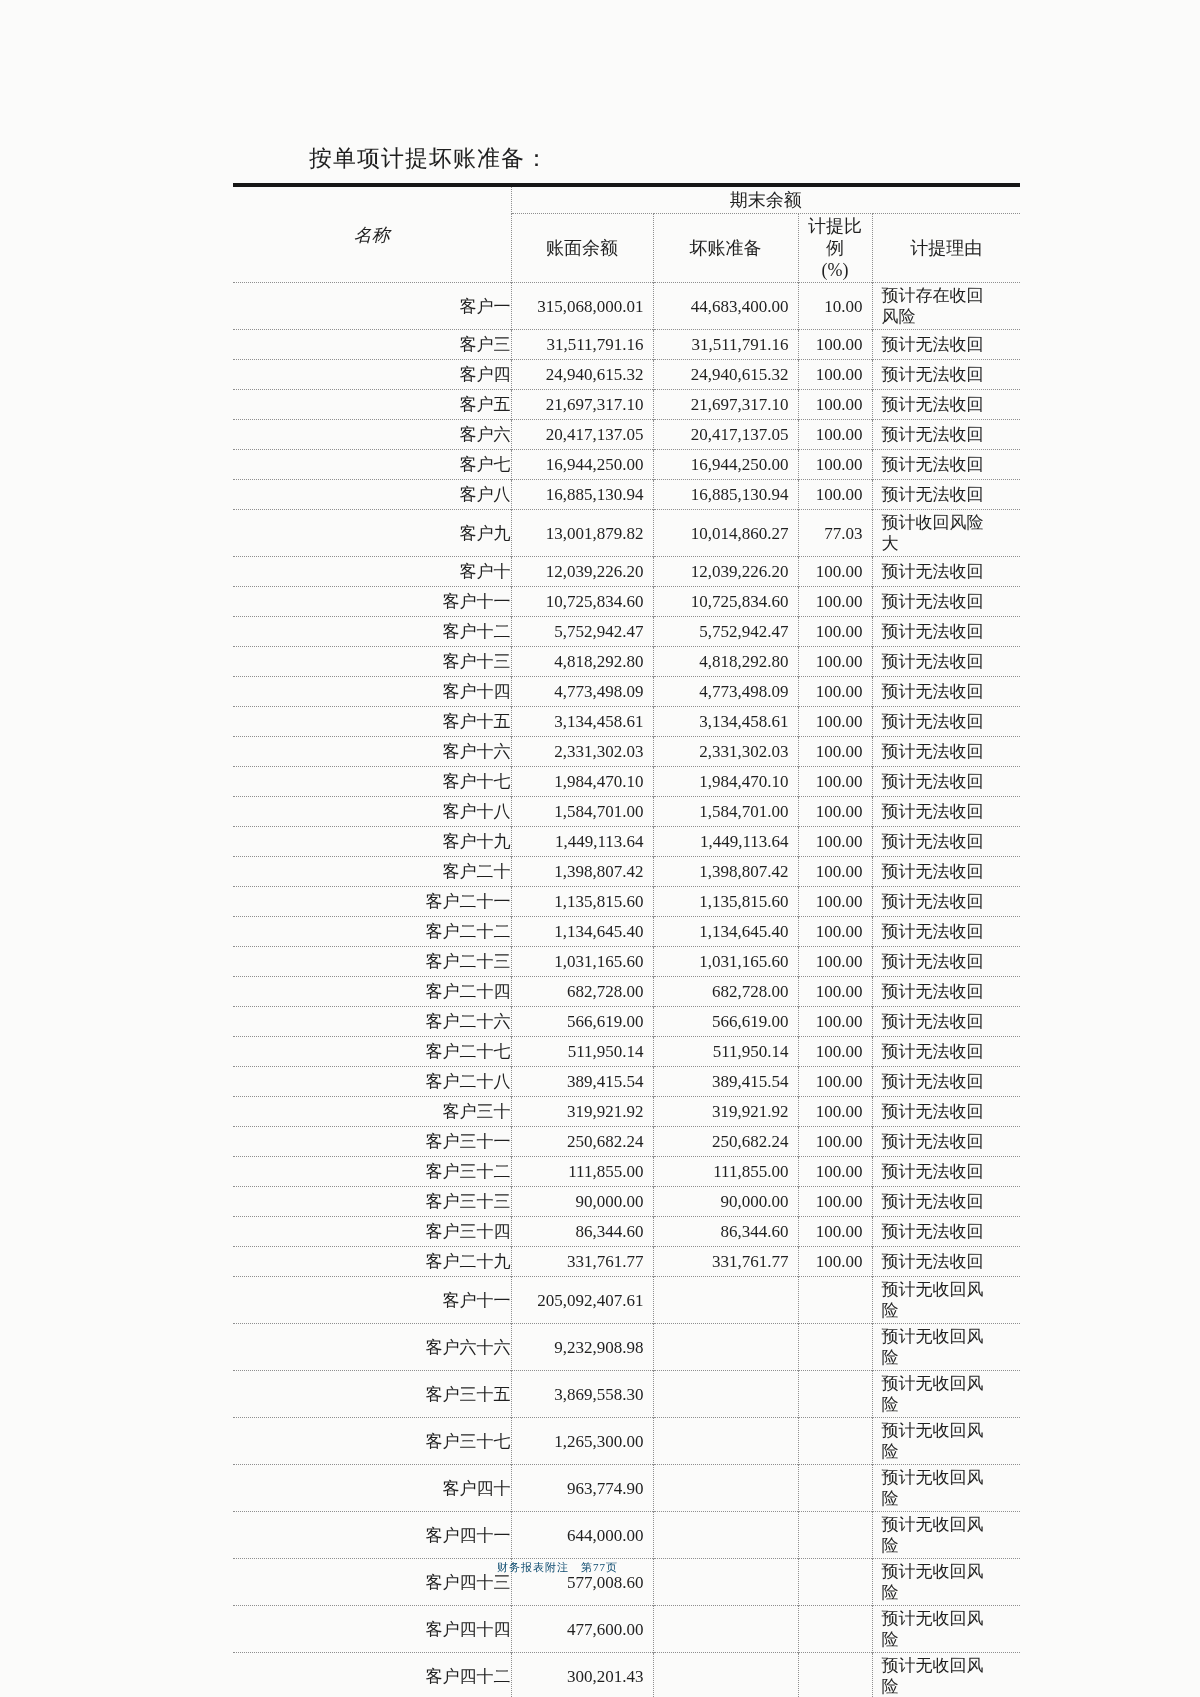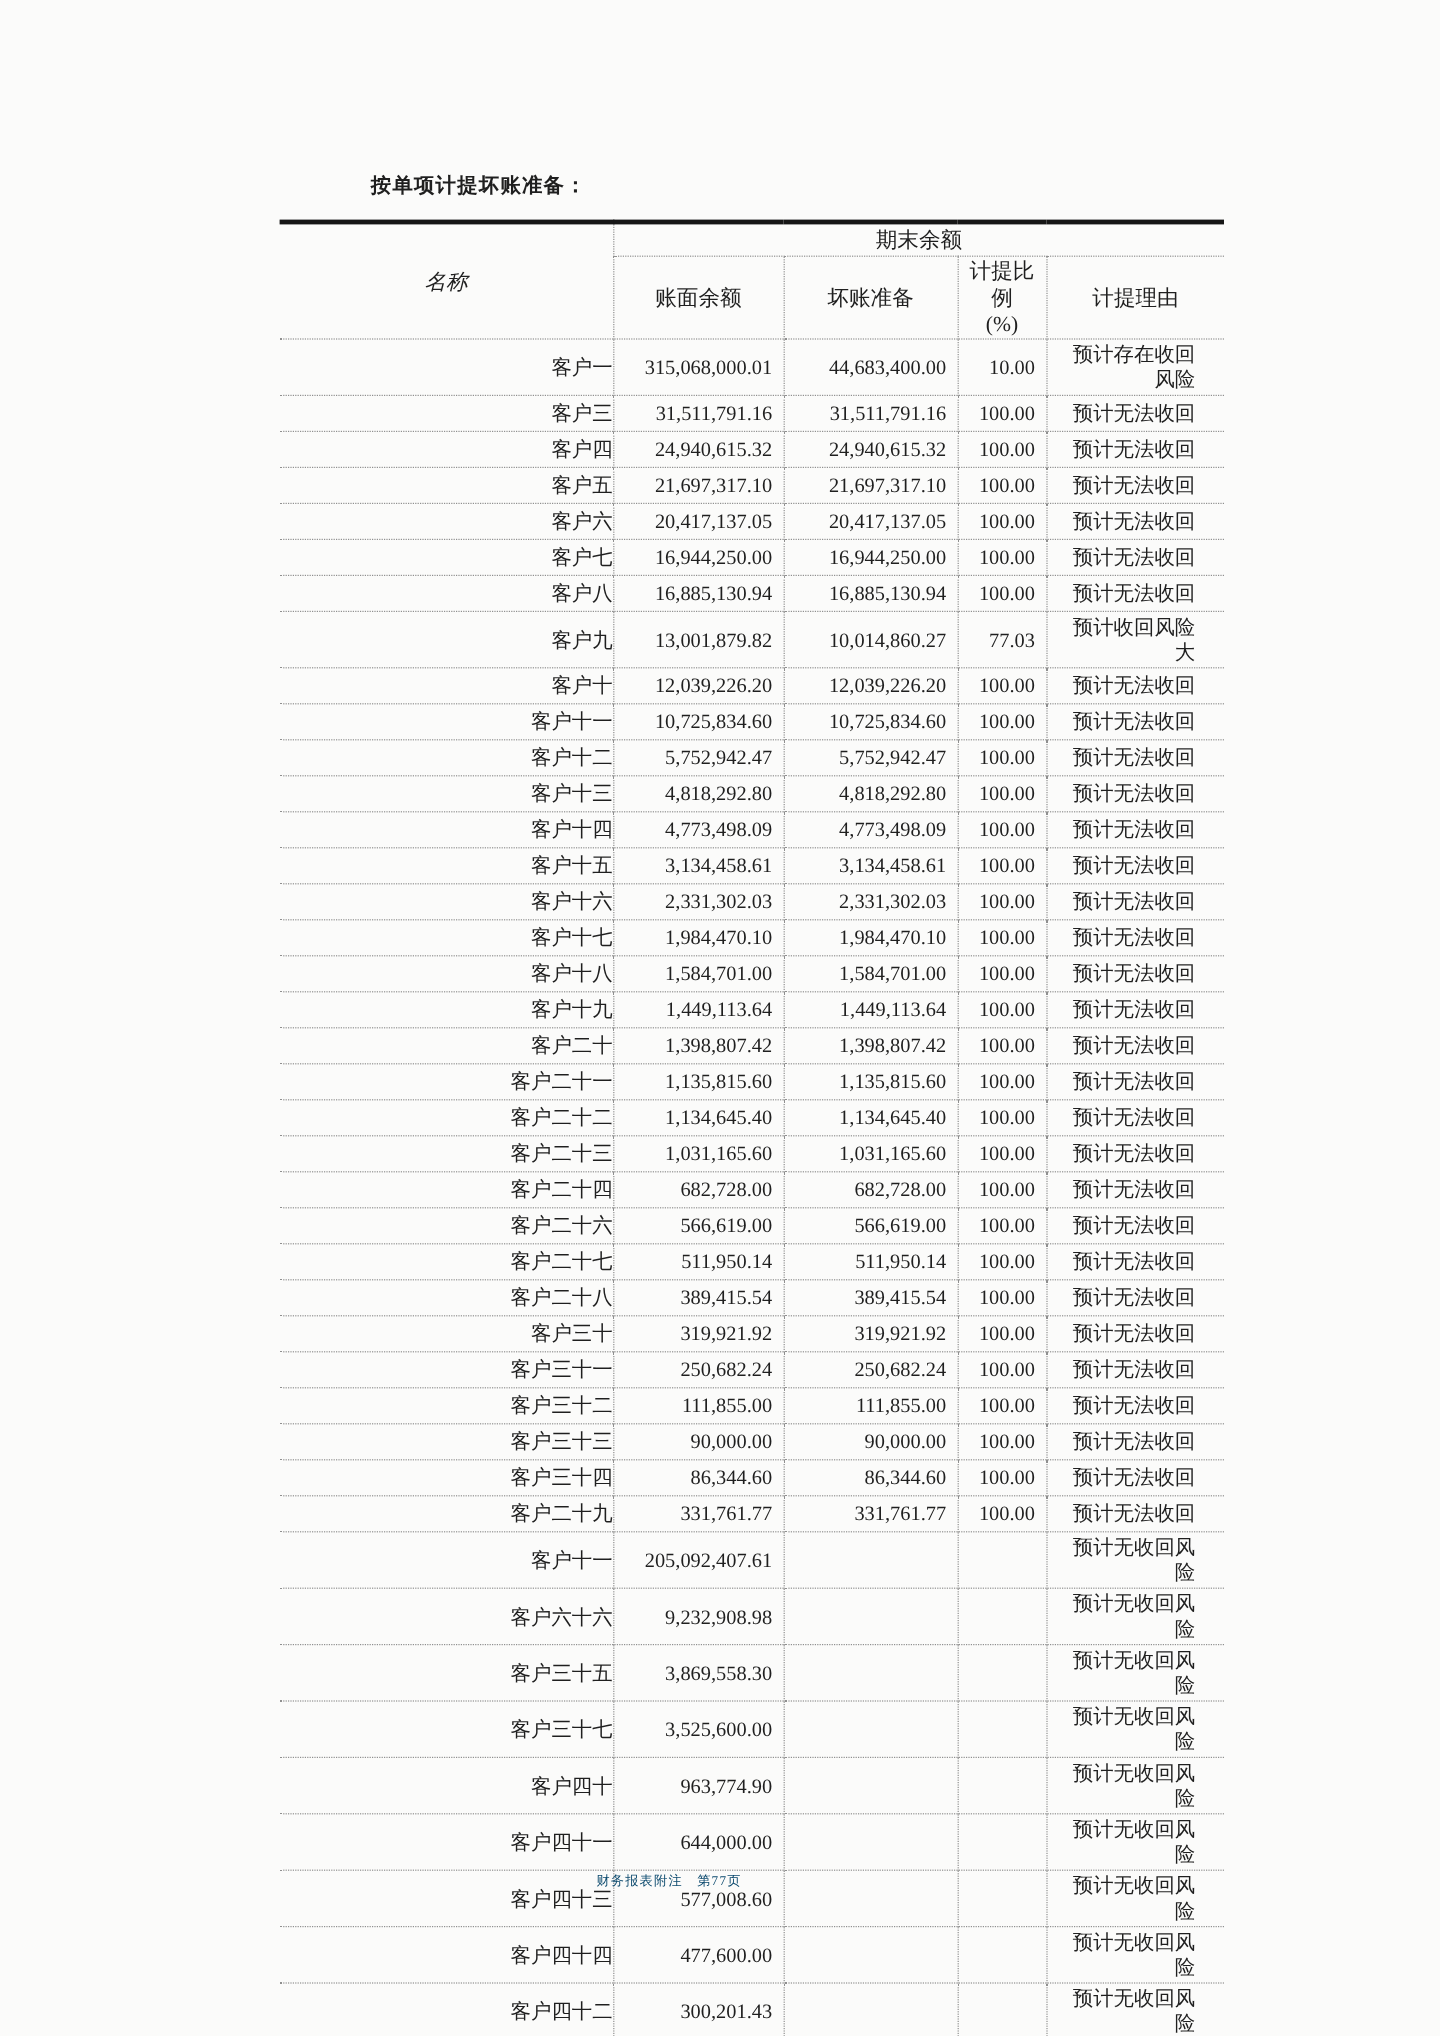--- a/index.html
+++ b/index.html
@@ -4,21 +4,21 @@
 <style>
   html,body{margin:0;padding:0;}
   body{
     width:1200px;height:1697px;position:relative;
     background:#fbfbfa;
     font-family:"Liberation Serif","DejaVu Serif",serif;
     color:#1f1f1f;
   }
   .page-title{
     position:absolute;left:309px;top:143px;
-    font-size:17px;font-weight:bold;letter-spacing:1px;
+    font-size:23px;font-weight:normal;letter-spacing:1px;
   }
   .table-wrap{
     position:absolute;left:233px;top:183px;width:787px;
   }
   table.tbl{
     width:100%;border-collapse:collapse;table-layout:fixed;
     border-top:4px solid #161616;border-bottom:4px solid #161616;
     font-size:17px;
   }
   col.c-name{width:278px;}
@@ -38,21 +38,21 @@
   tr.hdr2 th + th{border-left:1px dotted #8f8f8f;}
 
   tbody td{
     border-top:1px dotted #8f8f8f;
     height:25px;line-height:21px;padding:1px 0;
     vertical-align:middle;
   }
   tbody td + td{border-left:1px dotted #8f8f8f;}
   td.td-name{text-align:right;padding-left:10px;}
   td.td-num{text-align:right;padding-right:9px;}
-  td.td-reason{text-align:right;padding:2px 24px 2px 9px;}
+  td.td-reason{text-align:left;padding:2px 24px 2px 9px;}
 
   .page-footer{
     position:absolute;top:1560px;left:0;width:1115px;
     text-align:center;font-size:11px;color:#0c4a6e;letter-spacing:1px;
   }
 </style>
 </head>
 <body>
 
 <div>
@@ -323,21 +323,21 @@
           </tr>
           <tr>
             <td class="td-name">客户三十五</td>
             <td class="td-num">3,869,558.30</td>
             <td class="td-num"></td>
             <td class="td-num"></td>
             <td class="td-reason">预计无收回风险</td>
           </tr>
           <tr>
             <td class="td-name">客户三十七</td>
-            <td class="td-num">3,525,600.00</td>
+            <td class="td-num">1,265,300.00</td>
             <td class="td-num"></td>
             <td class="td-num"></td>
             <td class="td-reason">预计无收回风险</td>
           </tr>
           <tr>
             <td class="td-name">客户四十</td>
             <td class="td-num">963,774.90</td>
             <td class="td-num"></td>
             <td class="td-num"></td>
             <td class="td-reason">预计无收回风险</td>

